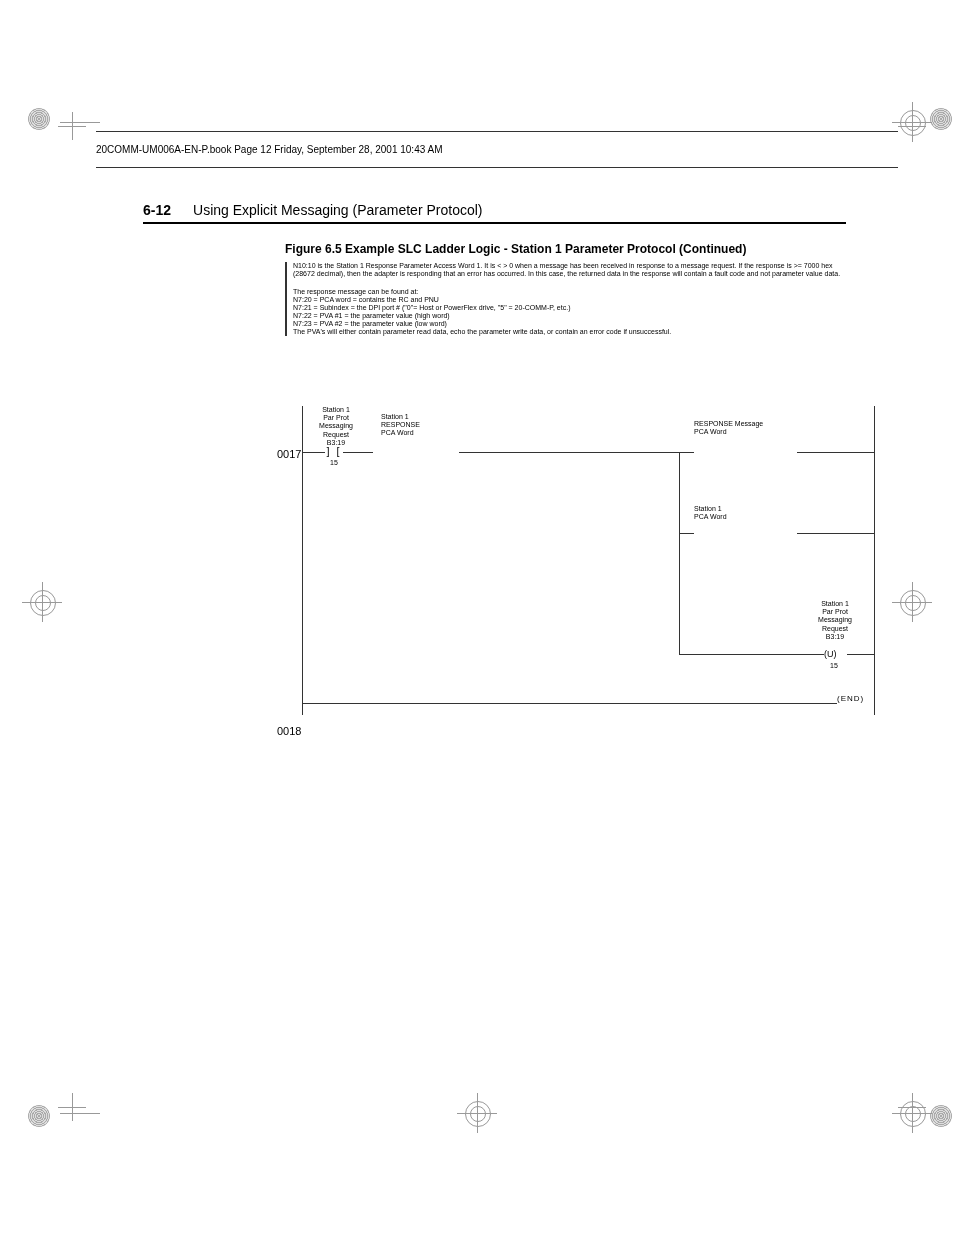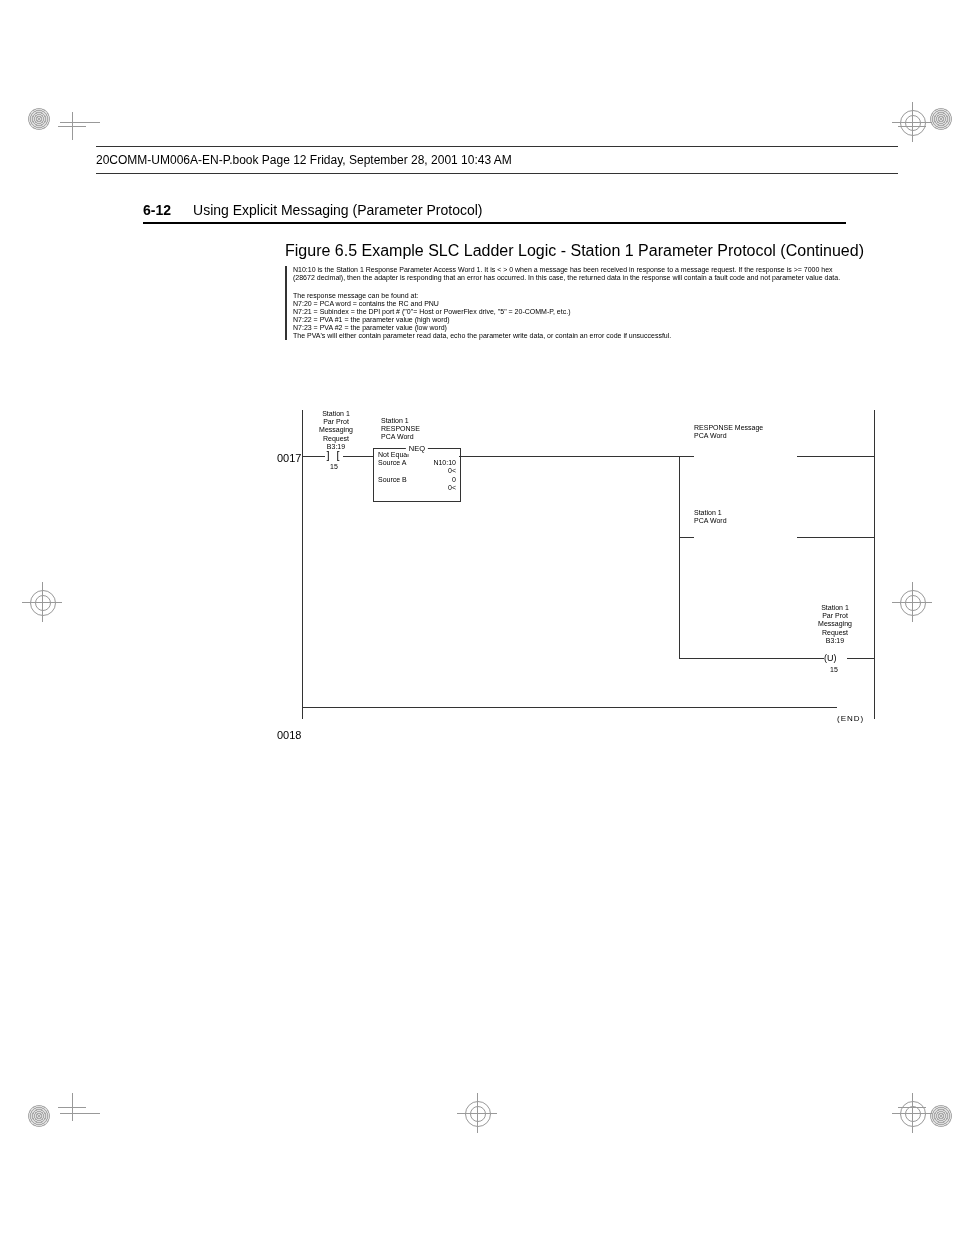--- a/index.html
+++ b/index.html
@@ -32,26 +32,26 @@
     .gb-tr { top: 108px; right: 2px; }
     .gb-bl { bottom: 108px; left: 28px; }
     .gb-br { bottom: 108px; right: 2px; }
     .mini-cross { position: absolute; width: 30px; height: 30px; }
     .mini-cross::before { content: ''; position: absolute; width: 28px; height: 1px; background: #999; top: 14px; }
     .mini-cross::after { content: ''; position: absolute; height: 28px; width: 1px; background: #999; left: 14px; }
     .mc-tl { top: 112px; left: 58px; }
     .mc-tr { top: 112px; right: 26px; }
     .mc-bl { bottom: 112px; left: 58px; }
     .mc-br { bottom: 112px; right: 26px; }
-    .header-bar { position: absolute; top: 146px; left: 96px; right: 56px; font-size: 12px; border-top: 0.5px solid #333; border-bottom: 0.5px solid #333; padding: 6px 0; }
+    .header-bar { position: absolute; top: 131px; left: 96px; right: 56px; font-size: 10px; border-top: 0.5px solid #333; border-bottom: 0.5px solid #333; padding: 12px 0; }
     .content { position: absolute; top: 202px; left: 143px; right: 108px; }
     .page-header { display: flex; align-items: center; border-bottom: 2.5px solid #000; padding-bottom: 4px; margin-bottom: 18px; }
     .page-num { font-weight: bold; font-size: 14px; margin-right: 22px; }
     .page-title { font-size: 14px; }
-    .figure-title { font-size: 16px; font-weight: normal; margin-left: 142px; margin-bottom: 6px; white-space: nowrap; }
+    .figure-title { font-size: 12px; font-weight: bold; margin-left: 142px; margin-bottom: 6px; white-space: nowrap; }
     .figure-box { margin-left: 142px; position: relative; font-size: 7px; line-height: 1.15; }
     .desc-text { margin-bottom: 10px; max-width: 555px; }
     .spacer-big { height: 70px; }
     .diagram { position: relative; height: 305px; width: 590px; overflow: visible; }
     .rung-num { position: absolute; font-size: 11px; }
     .rail-left { position: absolute; left: 17px; top: 0; bottom: -4px; width: 1px; background: #333; }
     .rail-right { position: absolute; right: 0; top: 0; bottom: -4px; width: 1px; background: #333; }
     .hline { position: absolute; height: 1px; background: #333; }
     .vline { position: absolute; width: 1px; background: #333; }
     .label-stack { position: absolute; font-size: 7px; }
@@ -150,28 +150,20 @@
       </div>
       <div class="contact" style="left:40px; top:40px;">] [</div>
       <div class="label-stack" style="left:45px; top:53px;">15</div>
       <div class="hline" style="left:58px; top:46px; width:30px;"></div>
 
       <div class="label-stack" style="left:96px; top:7px;">
         <div>Station 1</div>
         <div>RESPONSE</div>
         <div>PCA Word</div>
       </div>
-      <div class="ibox" style="left:88px; top:38px; width:78px; height:48px;">
-        <span class="ibox-title">NEQ</span>
-        <div>Not Equal</div>
-        <div class="ibox-row"><span>Source A</span><span>N10:10</span></div>
-        <div class="ibox-row"><span></span><span>0&lt;</span></div>
-        <div class="ibox-row"><span>Source B</span><span>0</span></div>
-        <div class="ibox-row"><span></span><span>0&lt;</span></div>
-      </div>
       <div class="hline" style="left:174px; top:46px; width:220px;"></div>
 
       <div class="vline" style="left:394px; top:46px; height:202px;"></div>
 
       <div class="label-stack" style="left:409px; top:14px;">
         <div>RESPONSE Message</div>
         <div>PCA Word</div>
       </div>
       <div class="hline" style="left:394px; top:46px; width:15px;"></div>
       <div class="hline" style="left:512px; top:46px; width:78px;"></div>
@@ -191,18 +183,18 @@
         <div>Request</div>
         <div>B3:19</div>
       </div>
       <div class="hline" style="left:394px; top:248px; width:145px;"></div>
       <div class="coil" style="left:539px; top:243px;">(<span>U</span>)</div>
       <div class="hline" style="left:562px; top:248px; width:28px;"></div>
       <div class="label-stack" style="left:545px; top:256px;">15</div>
 
       <div class="rung-num" style="left:-8px; top:293px;margin-top:26px;">0018</div>
       <div class="hline" style="left:17px; top:297px; width:535px;"></div>
-      <div class="end-sym" style="left:552px; top:304px;">(<span>END</span>)</div>
+      <div class="end-sym" style="left:552px; top:288px;">(<span>END</span>)</div>
       <div class="rail-left" style="top:46px; bottom:auto; height:251px;"></div>
       <div class="rail-right" style="top:46px; bottom:auto; height:251px;"></div>
     </div>
   </div>
 </div>
 
 </body></html>

